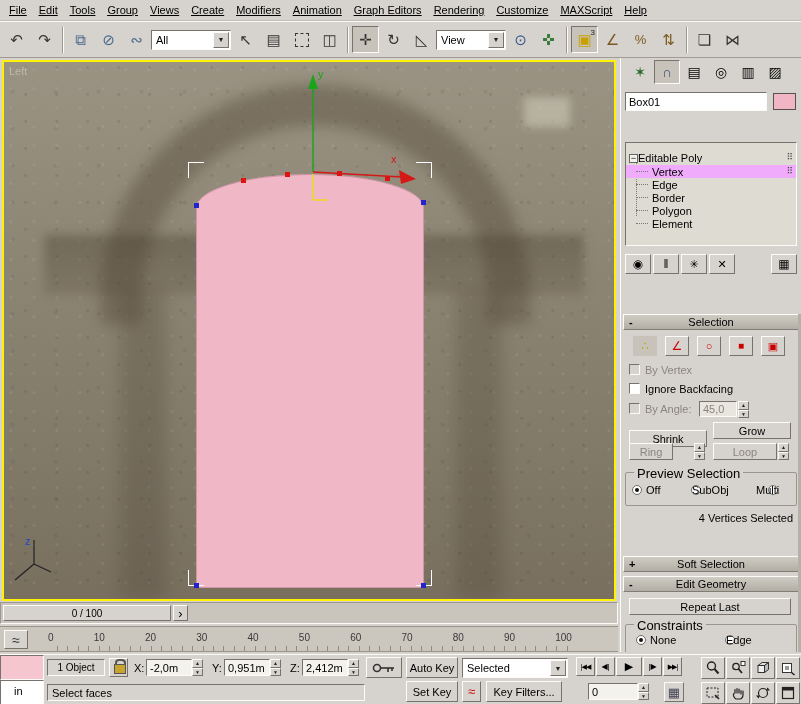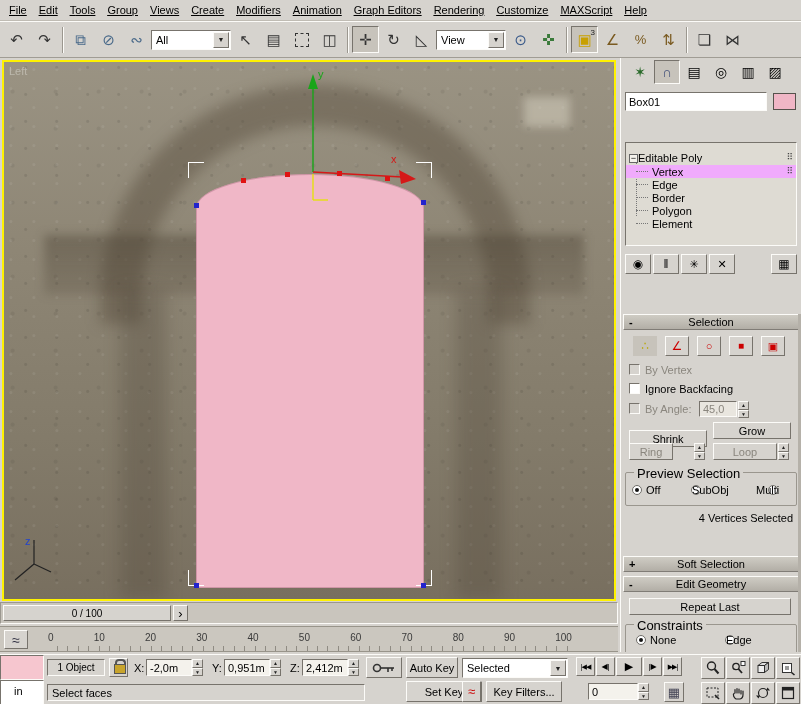--- a/index.html
+++ b/index.html
@@ -456,21 +456,21 @@
       <span class="drop ic i-dn"></span>
     </div>
 
     <span class="r a btn ic i-tostart" style="left:576px;top:2px;width:19px;height:19px"></span>
     <span class="r a btn ic i-prevf" style="left:596px;top:2px;width:19px;height:19px"></span>
     <span class="r a btn ic i-play" style="left:616px;top:2px;width:26px;height:19px"></span>
     <span class="r a btn ic i-nextf" style="left:643px;top:2px;width:19px;height:19px"></span>
     <span class="r a btn ic i-toend" style="left:663px;top:2px;width:19px;height:19px"></span>
 
     <div class="s a" style="left:47px;top:29px;width:318px;height:17px;padding:2px 4px;background:#d6d3ce"><span>Select faces</span></div>
-    <div class="r a btn" style="left:406px;top:26px;width:76px;height:21px">
+    <div class="r a btn" style="left:406px;top:26px;width:52px;height:21px">
         <span>Set Key</span>
       </div>
     <span class="r a btn ic i-wave" style="left:462px;top:26px;width:19px;height:21px"></span>
     <div class="r a btn" style="left:486px;top:26px;width:76px;height:21px">
         <span>Key Filters...</span>
       </div>
     <input class="fld a" style="left: 588px; top: 28px; width: 50px; height: 17px;" value="0">
     <span class="sp a" style="left:638px;top:28px">
         <i></i>
         <i></i>

